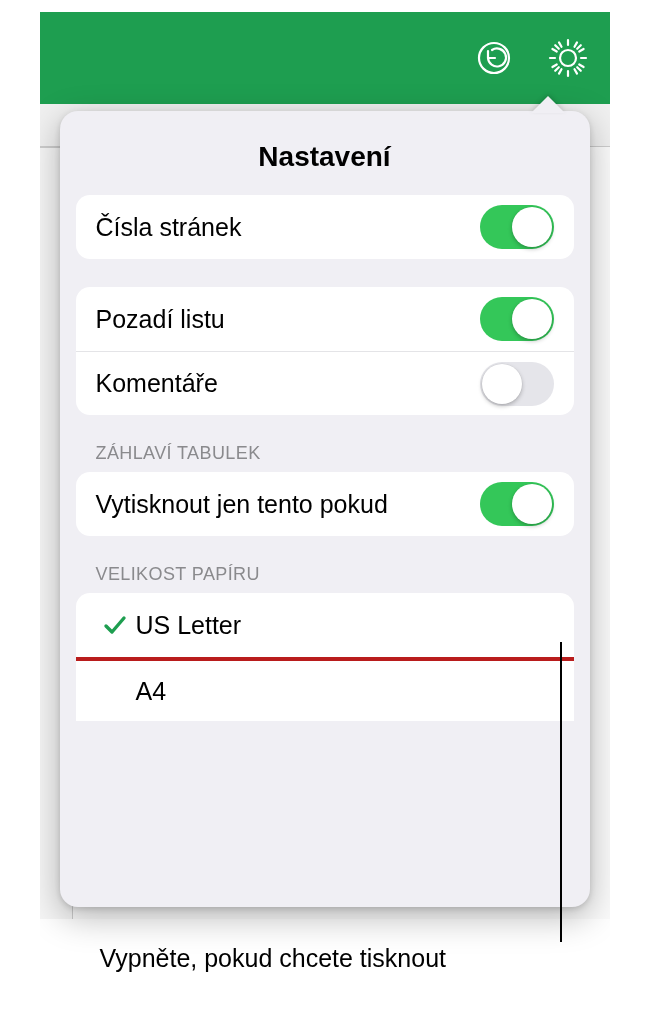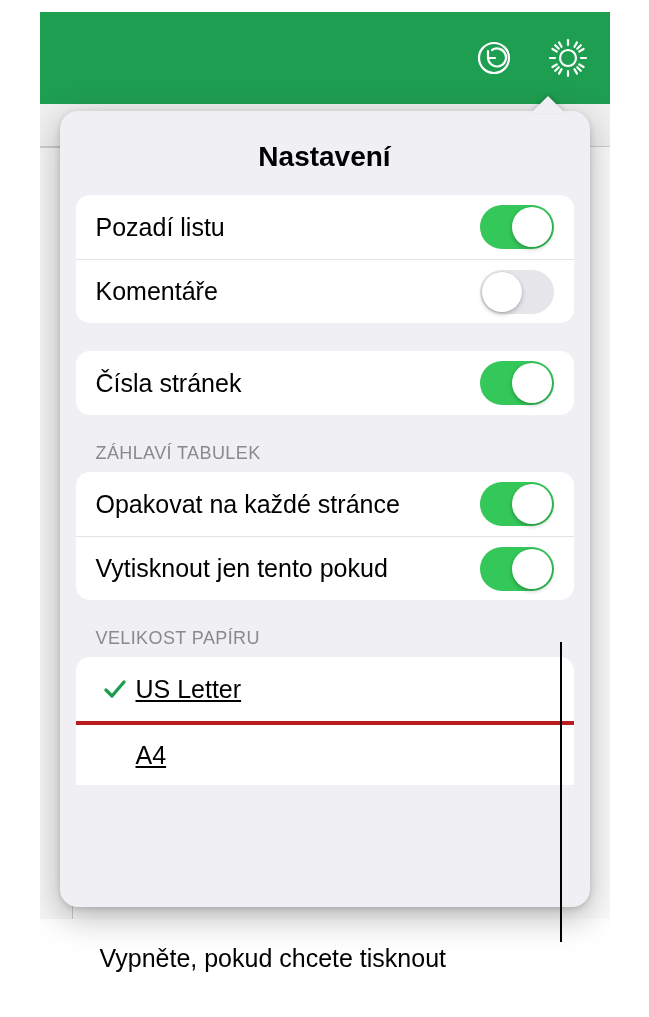--- a/index.html
+++ b/index.html
@@ -136,21 +136,20 @@
 
     
     .paper-row {
       display: flex;
       align-items: center;
       min-height: 64px;
       padding: 0 20px 0 18px;
       font-size: 25px;
       color: #000;
       gap: 0;
-      text-decoration: underline;
     }
     .paper-row + .paper-row { border-top: 4px solid #b91c1c; }
     .check-slot {
       width: 42px;
       display: flex; align-items: center; justify-content: center;
       color: #1e9e50;
     }
     .check-slot.empty svg { visibility: hidden; }
 
     
@@ -210,50 +209,44 @@
     <div class="grid-left"></div>
     <div class="bottom-strip"></div>
   </div>
 
   <div class="popover">
     <div class="popover-arrow"></div>
     <h1>Nastavení</h1>
 
     <div class="group">
       <div class="row">
+        <span>Čísla stránek</span>
+        <div class="toggle on">
+            <div class="knob"></div>
+          </div>
+      </div>
+    </div>
+
+    <div class="group">
+      <div class="row">
         <span>Pozadí listu</span>
         <div class="toggle on">
             <div class="knob"></div>
           </div>
       </div>
       <div class="row">
         <span>Komentáře</span>
         <div class="toggle">
             <div class="knob"></div>
           </div>
       </div>
     </div>
 
-    <div class="group">
-      <div class="row">
-        <span>Čísla stránek</span>
-        <div class="toggle on">
-            <div class="knob"></div>
-          </div>
-      </div>
-    </div>
-
     <div class="section-header">ZÁHLAVÍ TABULEK</div>
     <div class="group">
-      <div class="row">
-        <span>Opakovat na každé stránce</span>
-        <div class="toggle on">
-            <div class="knob"></div>
-          </div>
-      </div>
       <div class="row">
         <span>Vytisknout jen tento pokud</span>
         <div class="toggle on">
             <div class="knob"></div>
           </div>
       </div>
     </div>
 
     <div class="section-header">VELIKOST PAPÍRU</div>
     <div class="group" style="border-bottom-left-radius:0;border-bottom-right-radius:0;margin-bottom:0;">

